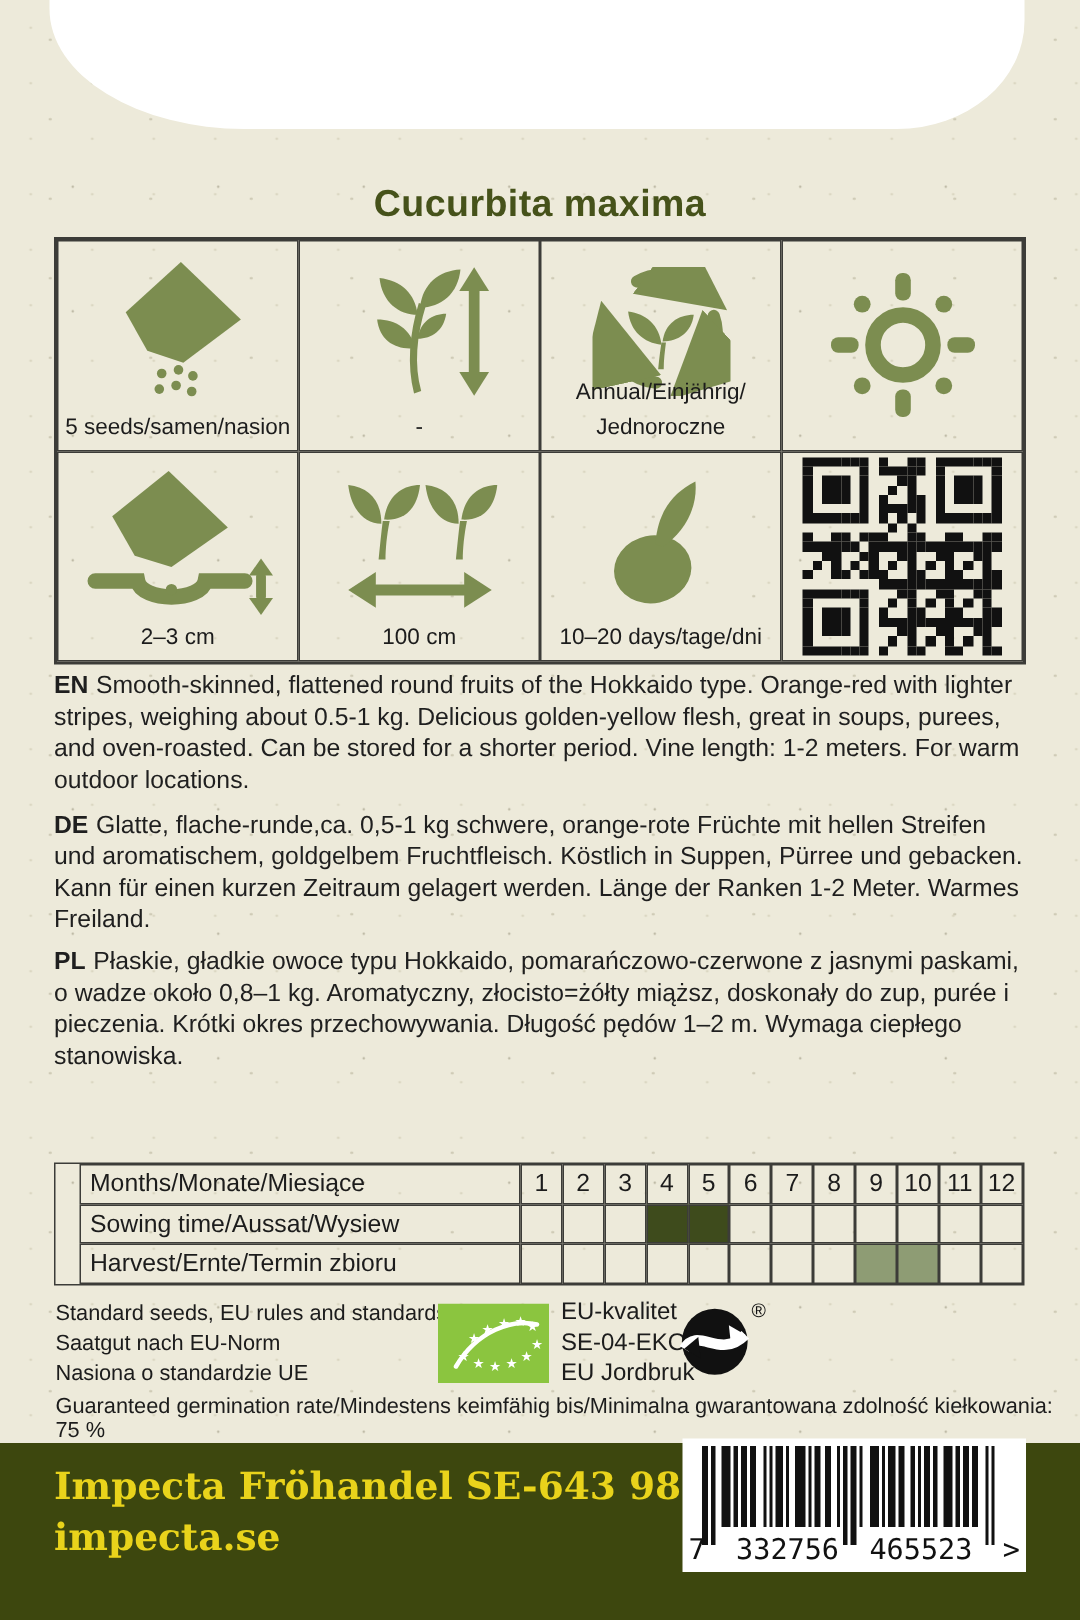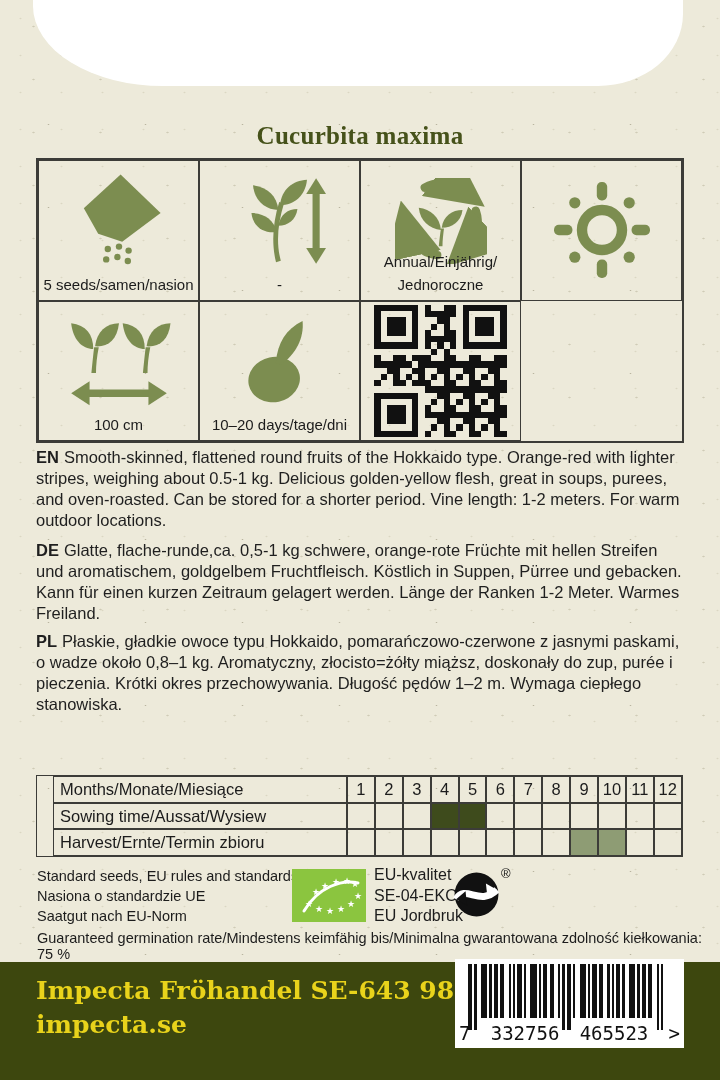--- a/index.html
+++ b/index.html
@@ -6,21 +6,21 @@
   body{width:720px;height:1080px;background:#fff;font-family:"Liberation Sans",sans-serif;}
   .packet{position:relative;width:720px;height:1080px;background:#edeada;overflow:hidden;
     background-image:
       radial-gradient(#cfcbb6 0.8px, transparent 1.4px),
       radial-gradient(#dbd7c2 0.7px, transparent 1.2px),
       radial-gradient(#b9b5a0 0.6px, transparent 1.1px);
     background-size:67px 53px, 41px 37px, 97px 83px;}
   .top-cutout{position:absolute;left:33px;top:0;width:650px;height:86px;background:#fff;
     border-radius:0 0 85px 130px / 0 0 72px 80px;}
   .title{position:absolute;left:0;top:122px;width:720px;text-align:center;
-    font-family:Liberation Serif, serif;font-weight:bold;font-size:25px;color:#46521a;letter-spacing:.3px;}
+    font-family:Liberation Sans, sans-serif;font-weight:bold;font-size:25px;color:#46521a;letter-spacing:.3px;}
   
   .igrid{position:absolute;left:36px;top:158px;width:648px;height:285px;display:grid;
     grid-template-columns:repeat(4,1fr);grid-template-rows:1fr 1fr;border:2px solid #3c3c38;box-sizing:border-box;}
   .igrid .cell{position:relative;border:1px solid #3c3c38;display:flex;align-items:center;justify-content:center;overflow:hidden;}
   .cell .icon{display:flex;align-items:center;justify-content:center;margin-bottom:18px;}
   .cell.nolabel .icon{margin-bottom:0;}
   .cell .label{position:absolute;bottom:4px;left:2px;right:2px;text-align:center;
     font-size:15px;line-height:23px;color:#1c1c1c;}
   .ic{fill:#7c8d50;}
   
@@ -128,20 +128,33 @@
           <rect class="ic" x="97" y="53.5" width="23" height="13" rx="6"></rect>
           <circle class="ic" cx="26" cy="26" r="7"></circle>
             <circle class="ic" cx="94" cy="26" r="7"></circle>
           <circle class="ic" cx="26" cy="94" r="7"></circle>
             <circle class="ic" cx="94" cy="94" r="7"></circle>
         </svg>
       </span>
       <span class="label"></span>
     </div>
 
+    <div class="cell">
+      <span class="icon">
+        <svg width="126" height="96" viewBox="0 0 134 102">
+          <polygon class="ic" points="60,0 102,40 62,68 36,60 20,32"></polygon>
+          <path d="M8,78 H38 C41,93 83,93 86,78 H114" fill="none" stroke="#7c8d50" stroke-width="11" stroke-linecap="round"></path>
+          <circle class="ic" cx="62" cy="84" r="4"></circle>
+          <rect class="ic" x="122" y="72" width="7" height="20" rx="3"></rect>
+          <path class="ic" d="M125.5,62 L134,74 L117,74 Z"></path>
+          <path class="ic" d="M125.5,102 L134,90 L117,90 Z"></path>
+        </svg>
+      </span>
+      <span class="label">2–3 cm</span>
+    </div>
 
     <div class="cell">
       <span class="icon">
         <svg width="112" height="92" viewBox="0 0 120 100">
           <g id="sp">
             <path class="ic" d="M32,36 C32,20 24,10 8,8 C10,26 20,36 32,36 Z"></path>
             <path class="ic" d="M34,33 C36,17 46,8 60,8 C58,26 48,34 34,33 Z"></path>
             <path class="ic" d="M30,62 C31,52 32,42 33,34 L38,34 C36,44 35,54 35,62 Z"></path>
           </g>
           <use href="#sp" transform="translate(56,0)"></use>
@@ -657,22 +670,22 @@
       <div class="c box"></div>
       <div class="c box"></div>
       <div class="c box" style="background: rgb(142, 156, 116);"></div>
       <div class="c box" style="background: rgb(142, 156, 116);"></div>
       <div class="c box"></div>
       <div class="c box"></div>
     </div>
 
   <div class="standards">
     <div>Standard seeds, EU rules and standards</div>
+    <div>Saatgut nach EU-Norm</div>
     <div>Nasiona o standardzie UE</div>
-    <div>Saatgut nach EU-Norm</div>
   </div>
 
   <span class="eu-logo">
     <svg width="74" height="53" viewBox="0 0 74 53">
       <rect width="74" height="53" fill="#8bc53f"></rect>
       <path d="M12,42 C26,18 50,10 66,14" fill="none" stroke="#fff" stroke-width="3" stroke-linecap="round"></path>
       <g fill="#fff" font-size="9" text-anchor="middle" font-family="'DejaVu Sans',sans-serif">
         <text x="17" y="38">★</text>
           <text x="27" y="43">★</text>
           <text x="38" y="45">★</text>

